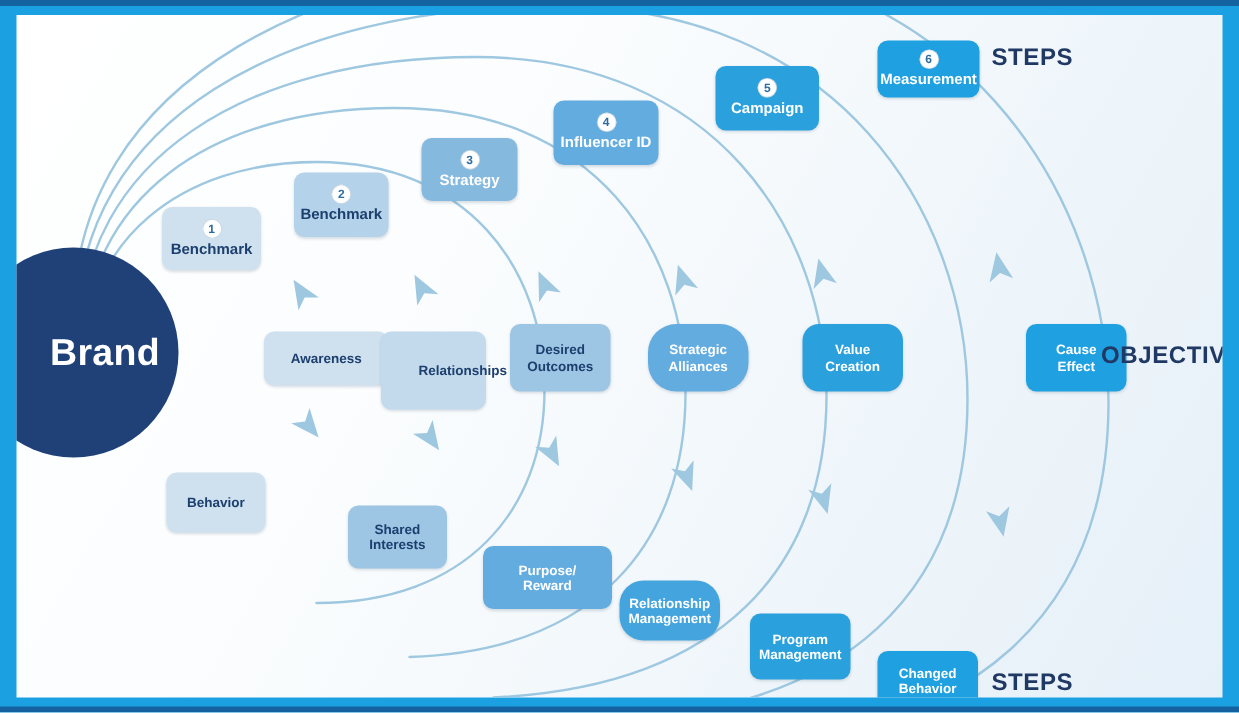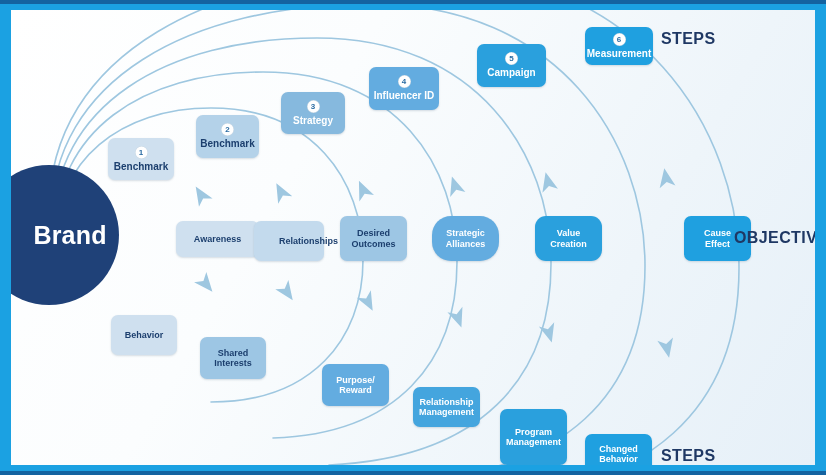--- a/index.html
+++ b/index.html
@@ -181,50 +181,50 @@
         </div>
         <div class="node step t9" style="left: 574px; top: 17px; width: 68px; height: 38px;">
           <div class="badge">6</div>
           <span class="lbl">Measurement</span>
         </div>
       </div>
     <div id="objective-layer">
         <div class="node plain t1" style="left: 165px; top: 211px; width: 83px; height: 36px;">
           <span class="lbl">Awareness</span>
         </div>
-        <div class="node plain t2" style="left: 243px; top: 211px; width: 70px; height: 40px; padding-left: 39px;">
+        <div class="node plain t2" style="left: 243px; top: 211px; width: 70px; height: 52px; padding-left: 39px;">
           <span class="lbl">Relationships</span>
         </div>
         <div class="node plain t4" style="left: 329px; top: 206px; width: 67px; height: 45px;">
           <span class="lbl">Desired<br>Outcomes</span>
         </div>
         <div class="node plain t6" style="left: 421px; top: 206px; width: 67px; height: 45px; border-radius: 19px;">
           <span class="lbl">Strategic<br>Alliances</span>
         </div>
         <div class="node plain t8" style="left: 524px; top: 206px; width: 67px; height: 45px; border-radius: 11px;">
           <span class="lbl">Value<br>Creation</span>
         </div>
         <div class="node plain t9" style="left: 645px; top: 206px; width: 67px; height: 45px; margin-left: 28px;">
           <span class="lbl">Cause<br>Effect</span>
         </div>
       </div>
     <div id="define-layer">
         <div class="node plain t1" style="left: 100px; top: 305px; width: 66px; height: 40px;">
           <span class="lbl">Behavior</span>
         </div>
-        <div class="node plain t4" style="left: 189px; top: 327px; width: 66px; height: 42px;">
+        <div class="node plain t4" style="left: 221px; top: 327px; width: 66px; height: 42px;">
           <span class="lbl">Shared<br>Interests</span>
         </div>
-        <div class="node plain t6" style="left: 311px; top: 354px; width: 67px; height: 42px;">
+        <div class="node plain t6" style="left: 311px; top: 354px; width: 86px; height: 42px;">
           <span class="lbl">Purpose/<br>Reward</span>
         </div>
-        <div class="node plain t7" style="left: 402px; top: 377px; width: 67px; height: 40px;">
+        <div class="node plain t7" style="left: 402px; top: 377px; width: 67px; height: 40px; border-radius: 16px;">
           <span class="lbl">Relationship<br>Management</span>
         </div>
-        <div class="node plain t8" style="left: 489px; top: 399px; width: 67px; height: 56px; justify-content: center;">
+        <div class="node plain t8" style="left: 489px; top: 399px; width: 67px; height: 44px; justify-content: center;">
           <span class="lbl">Program<br>Management</span>
         </div>
         <div class="node plain t9" style="left: 574px; top: 424px; width: 67px; height: 40px;">
           <span class="lbl">Changed<br>Behavior</span>
         </div>
       </div>
     <div id="axis-layer">
         <div class="axis-label" style="left: 650px; top: 20px; color: rgb(31, 56, 100);">STEPS</div>
         <div class="axis-label" style="left: 723px; top: 219px; color: rgb(31, 56, 100);">OBJECTIVE</div>
         <div class="axis-label" style="left: 650px; top: 437px; color: rgb(31, 56, 100);">STEPS</div>

